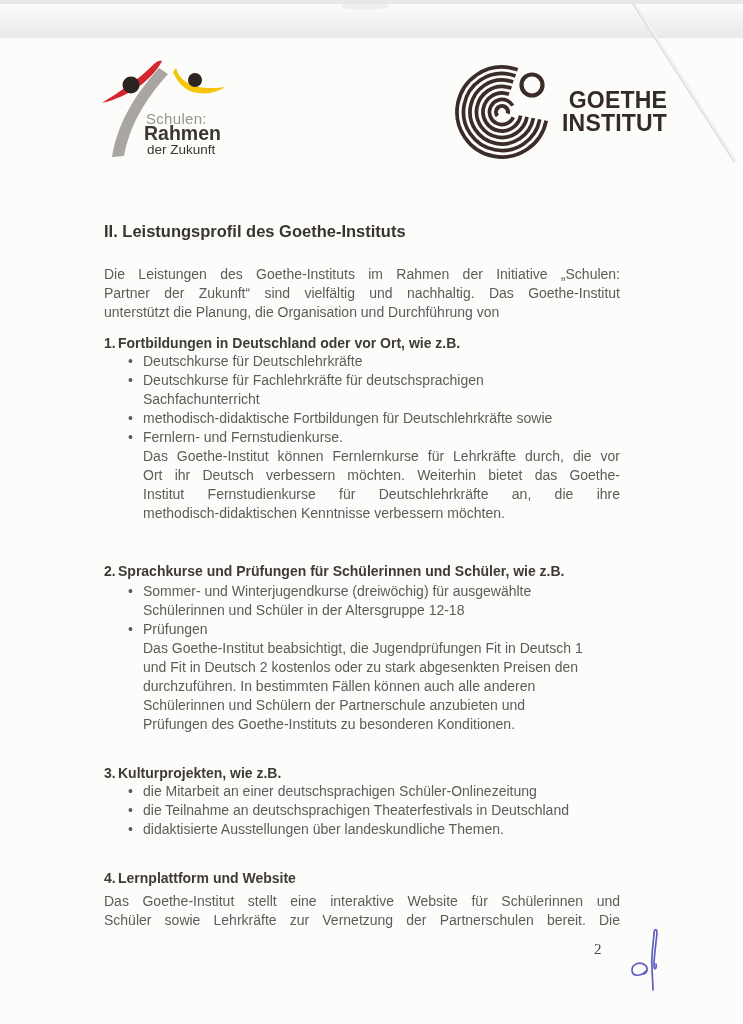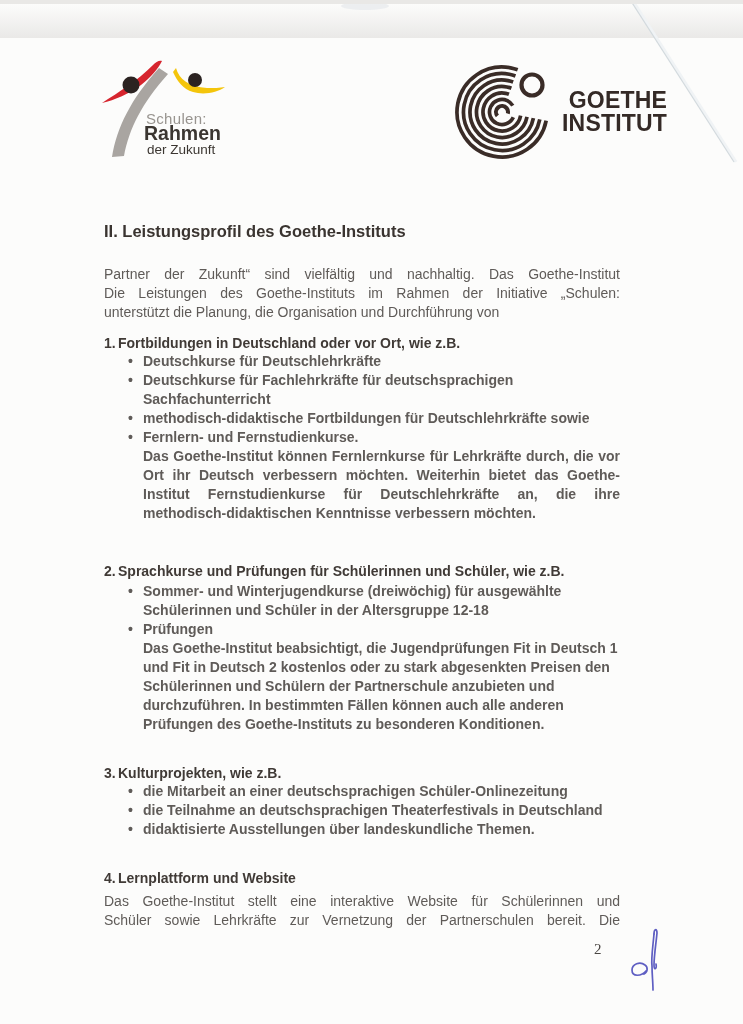--- a/index.html
+++ b/index.html
@@ -25,21 +25,21 @@
   .doc-title{
     left:104px;top:217px;width:516px;
     font-size:16.5px;font-weight:700;color:#3a3430;line-height:20px;
   }
   .col{left:104px;width:516px;}
   .lines > div{min-height:19px;}
   .justify-lines > div{text-align:justify;text-align-last:justify;}
   .justify-lines.last-natural > div:last-child{text-align-last:left;}
   .sec-heading{display:flex;font-weight:700;color:#403a36;font-size:14px;line-height:19px;}
   .sec-heading .num{width:14px;flex:none;}
-  ul.bullets{list-style:none;margin:0;padding:0 0 0 39px;width:477px;font-weight:bold;}
+  ul.bullets{list-style:none;margin:0;padding:0 0 0 39px;width:477px;}
   ul.bullets li{position:relative;}
   ul.bullets li::before{content:"•";position:absolute;left:-15px;top:0;color:#5f5b58;}
   
   .page-number{left:594px;top:936px;font-family:"Liberation Serif","DejaVu Serif",serif;
     font-size:15px;color:#4a4643;}
   .signature{left:618px;top:916px;width:60px;height:78px;}
   
   .artifacts{left:0;top:0;width:743px;height:1024px;pointer-events:none;}
   .bottom-shade{left:0;bottom:0;width:743px;height:34px;
     background:linear-gradient(to bottom,rgba(122,116,110,0) 0%,rgba(122,116,110,.14) 100%);
@@ -78,22 +78,22 @@
     </svg>
     <div class="goethe-text">
       <div>GOETHE</div>
       <div>INSTITUT</div>
     </div>
   </div>
 
   <div class="abs doc-title">II. Leistungsprofil des Goethe-Instituts</div>
 
   <div class="abs col lines justify-lines last-natural" style="top:261px">
+      <div>Die Leistungen des Goethe-Instituts im Rahmen der Initiative „Schulen:</div>
       <div>Partner der Zukunft“ sind vielfältig und nachhaltig. Das Goethe-Institut</div>
-      <div>Die Leistungen des Goethe-Instituts im Rahmen der Initiative „Schulen:</div>
       <div>unterstützt die Planung, die Organisation und Durchführung von</div>
     </div>
 
   <div class="abs col sec-heading" style="top:330px">
     <span class="num">1.</span>
     <span>Fortbildungen in Deutschland oder vor Ort, wie z.B.</span>
   </div>
   <ul class="abs col bullets" style="top:348px">
     <li>
       <div class="lines">
@@ -135,22 +135,22 @@
           <div>Schülerinnen und Schüler in der Altersgruppe 12-18</div>
         </div>
     </li>
     <li>
       <div class="lines">
           <div>Prüfungen</div>
         </div>
       <div class="lines">
           <div>Das Goethe-Institut beabsichtigt, die Jugendprüfungen Fit in Deutsch 1</div>
           <div>und Fit in Deutsch 2 kostenlos oder zu stark abgesenkten Preisen den</div>
+          <div>durchzuführen. In bestimmten Fällen können auch alle anderen</div>
           <div>Schülerinnen und Schülern der Partnerschule anzubieten und</div>
-          <div>durchzuführen. In bestimmten Fällen können auch alle anderen</div>
           <div>Prüfungen des Goethe-Instituts zu besonderen Konditionen.</div>
         </div>
     </li>
   </ul>
 
   <div class="abs col sec-heading" style="top:760px">
     <span class="num">3.</span>
     <span>Kulturprojekten, wie z.B.</span>
   </div>
   <ul class="abs col bullets" style="top:778px">

